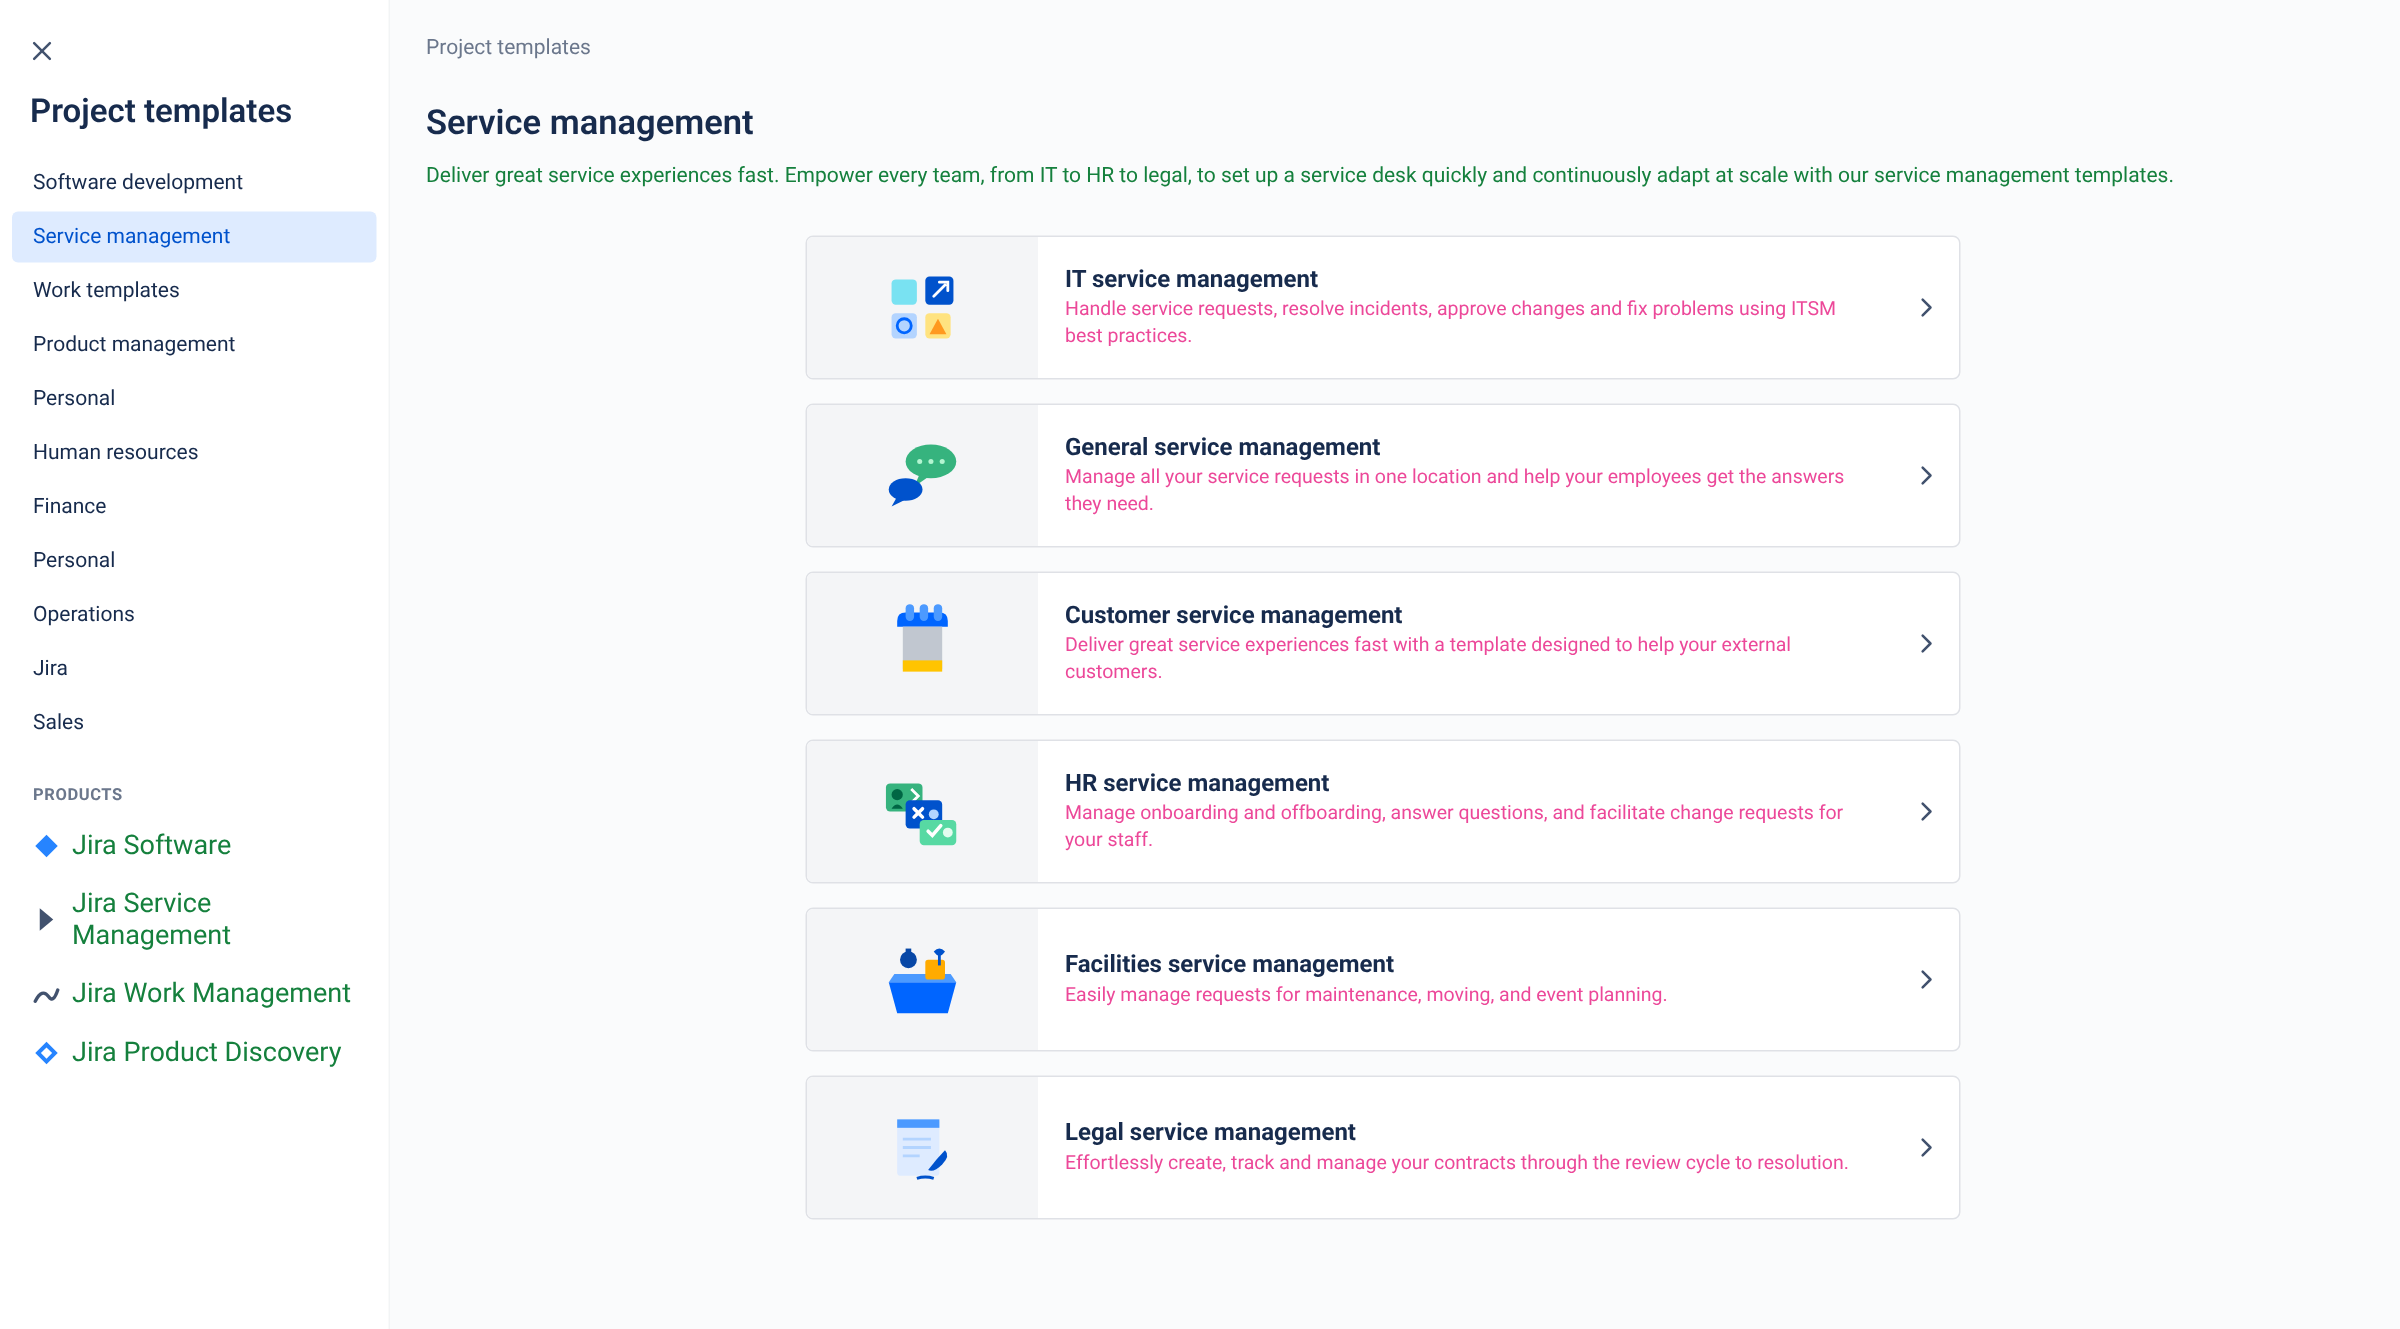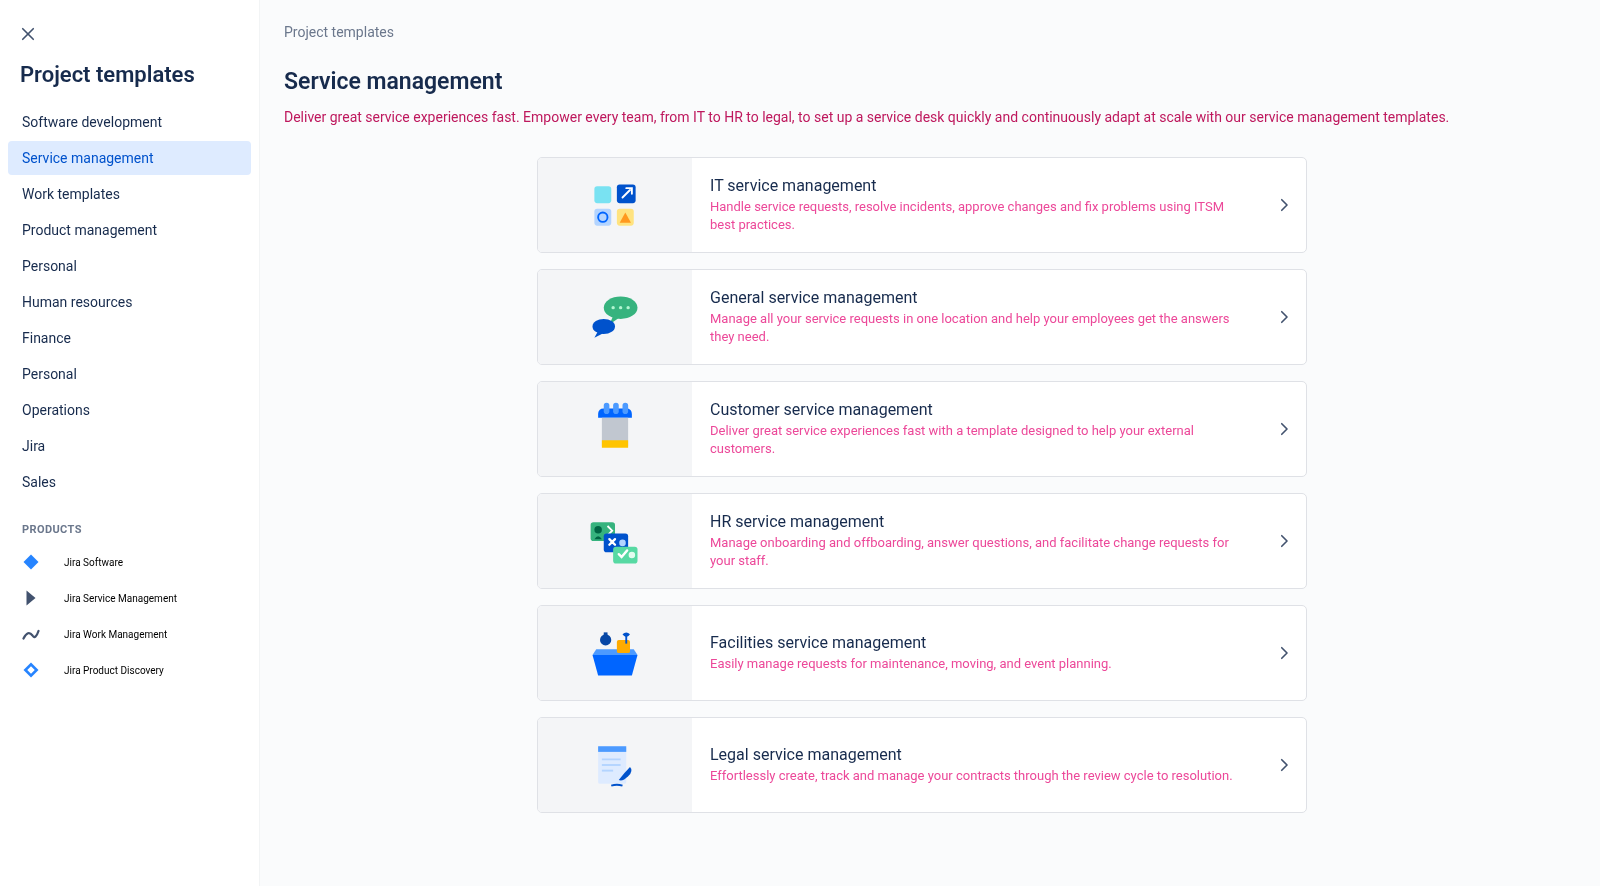--- a/index.html
+++ b/index.html
@@ -49,24 +49,24 @@
   .sidebar-section {
     font-size: 11px;
     font-weight: 700;
     letter-spacing: 0.4px;
     color: #6B778C;
     padding: 22px 14px 8px 14px;
   }
   .nav-prod {
     display: flex;
     align-items: center;
-    gap: 24px;
+    gap: 8px;
     padding: 9px 14px;
-    font-size: 10px;
-    color: #000000;
+    font-size: 18px;
+    color: #15803d;
     cursor: pointer;
     border-radius: 4px;
   }
   .nav-prod .icon {
     width: 18px; height: 18px;
     display: flex; align-items: center; justify-content: center;
   }
   .main {
     flex: 1;
     padding: 24px 40px 40px 24px;
@@ -79,21 +79,21 @@
     margin-bottom: 28px;
   }
   .main h2 {
     font-size: 23px;
     font-weight: 600;
     color: #172B4D;
     margin-bottom: 12px;
   }
   .main p.desc {
     font-size: 14px;
-    color: #be185d;
+    color: #15803d;
     margin-bottom: 30px;
     line-height: 1.45;
   }
   .cards {
     display: flex;
     flex-direction: column;
     gap: 16px;
     align-items: center;
   }
   .card {
@@ -117,21 +117,21 @@
   .card-img svg { width: 60px; height: 56px; }
   .card-body {
     flex: 1;
     padding: 16px 18px;
     display: flex;
     flex-direction: column;
     justify-content: center;
   }
   .card-title {
     font-size: 16px;
-    font-weight: 400;
+    font-weight: 700;
     color: #172B4D;
     margin-bottom: 3px;
   }
   .card-desc {
     font-size: 13px;
     color: #ec4899;
     line-height: 1.4;
   }
   .card-chev {
     width: 44px;

